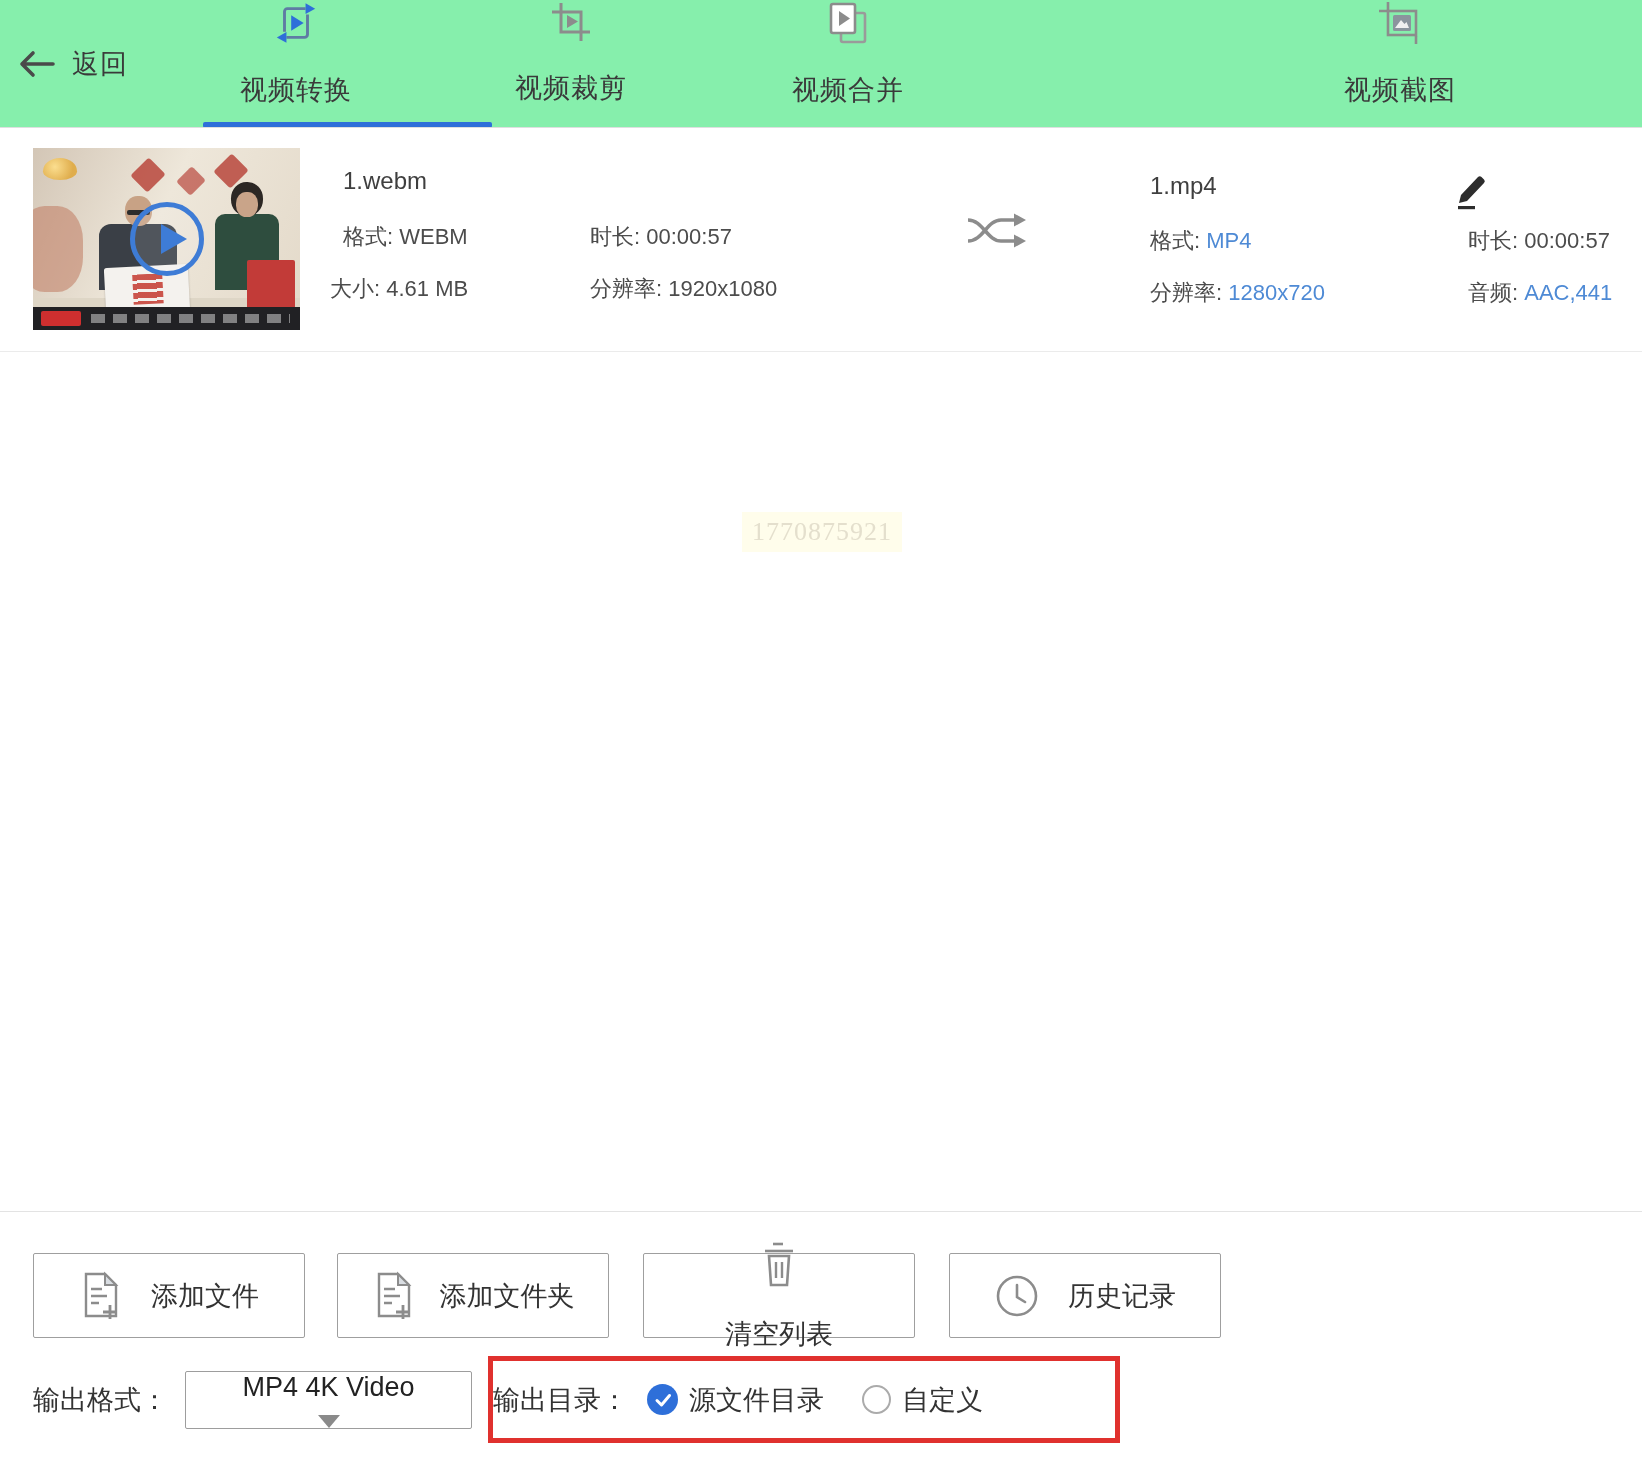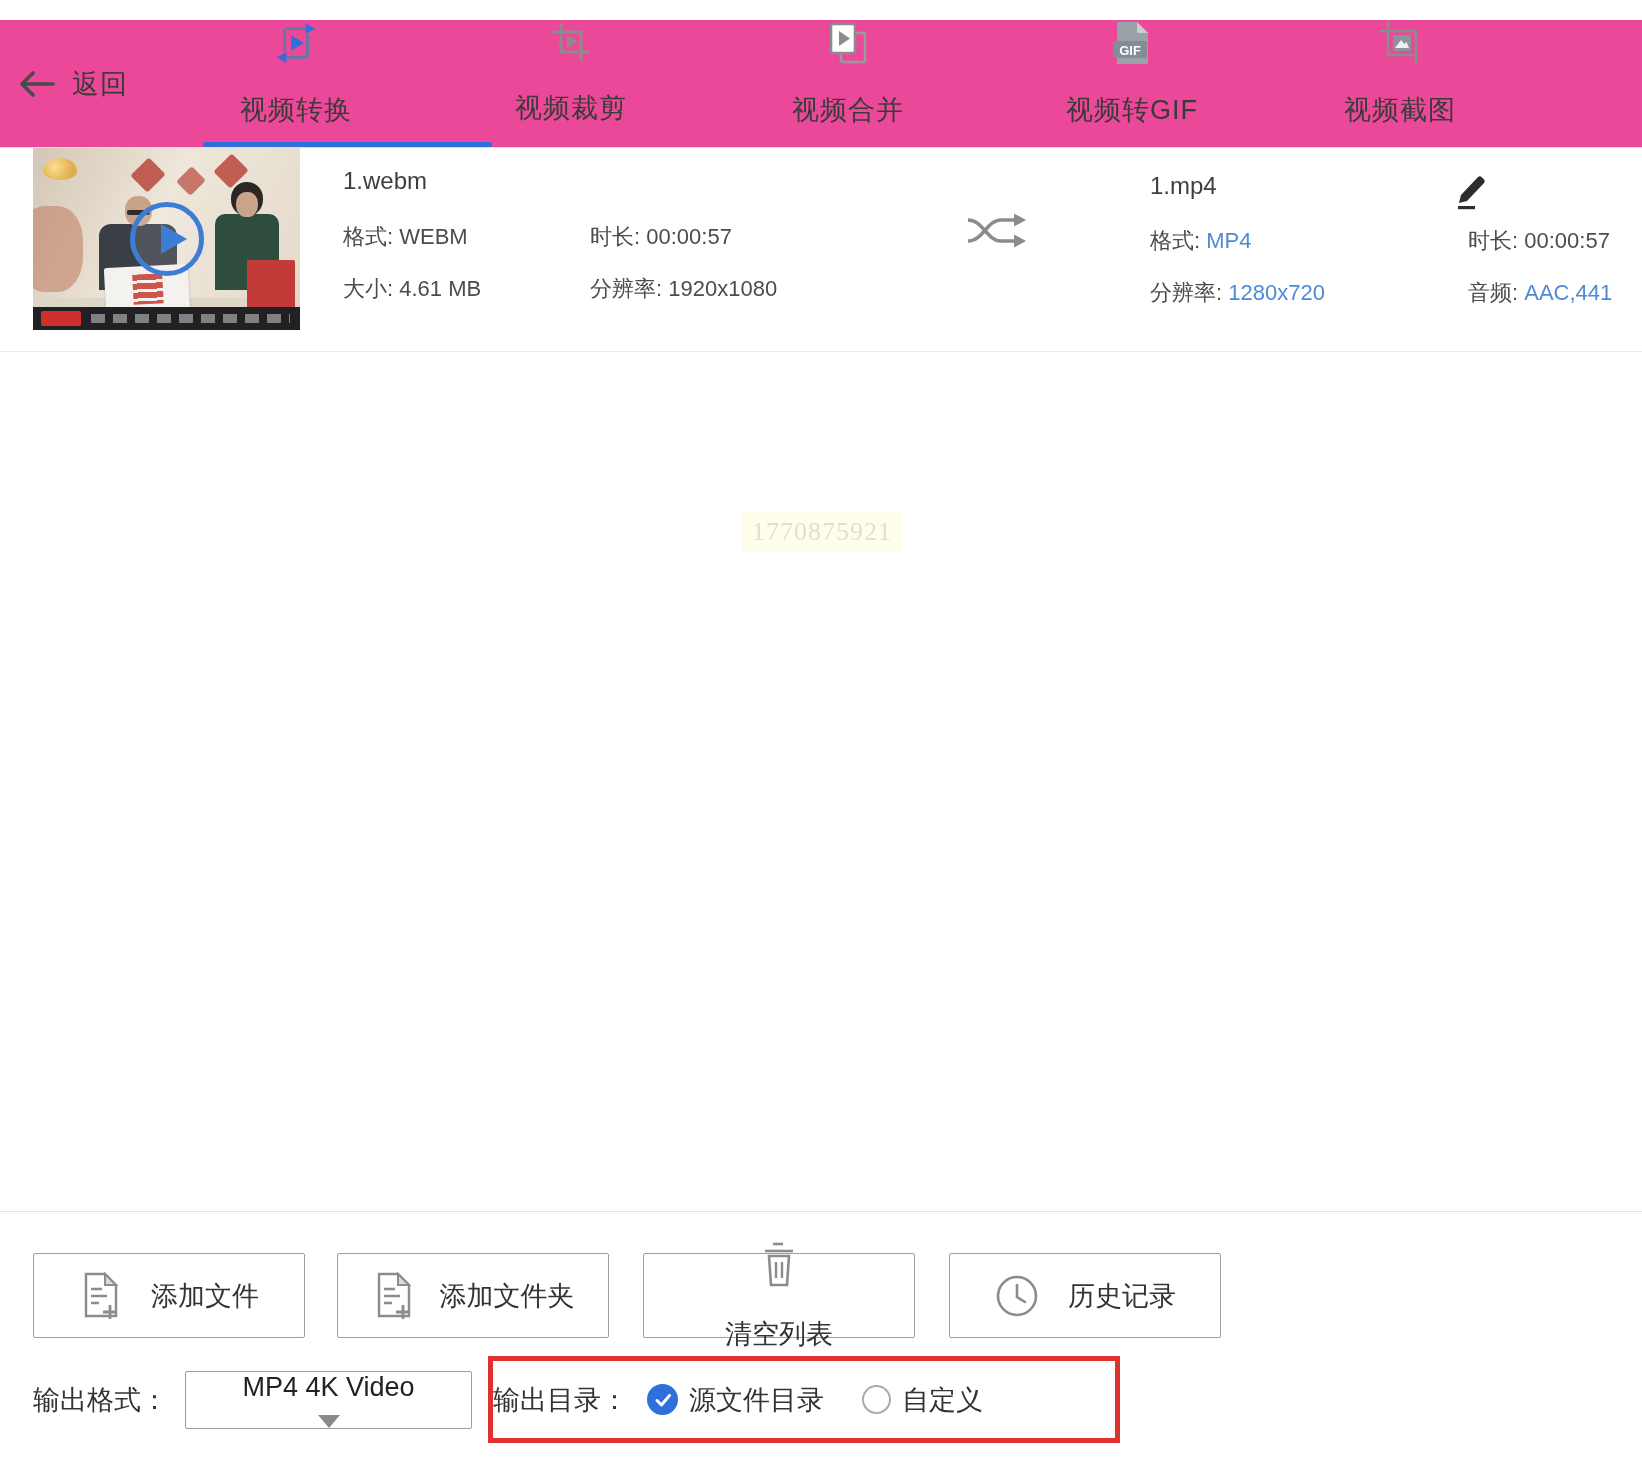--- a/index.html
+++ b/index.html
@@ -5,21 +5,21 @@
   :root{
     --accent:#2e6fd9; --link:#4e8ad5; --hl-red:#e0312e;
     --nav-text:#3a3a3a; --icon-gray:#8c8c8c; --label:#4c4c4c;
   }
   *{box-sizing:border-box; margin:0; padding:0;}
   html,body{width:1642px; height:1464px; overflow:hidden; background:#fff;
     font-family:"Liberation Sans","DejaVu Sans",sans-serif;}
   .app{position:relative; width:1642px; height:1464px; background:#fff;}
 
   
-  .navbar{position:absolute; left:0; top:0; width:100%; height:128px; background:#ec4899;margin-top:20px;}
+  .navbar{position:absolute; left:0; top:0; width:100%; height:128px; background:#86efac;}
   .nav-divider{position:absolute; left:0; top:127px; width:100%; height:1px; background:#dfdfdf;}
   .nav-item{position:absolute; top:0; height:127px; display:flex; align-items:center; cursor:pointer;}
   .nav-item .lbl{font-size:27px; color:var(--nav-text); letter-spacing:1px; white-space:nowrap;}
   .back{left:16px; gap:16px;}
   .tab{gap:26px;flex-direction:column;}
   .tab-1{left:240px;} .tab-2{left:515px;} .tab-3{left:792px;} .tab-4{left:1066px;} .tab-5{left:1344px;}
   .tab-underline{position:absolute; left:203px; top:122px; width:289px; height:6px;
     background:var(--accent); border-radius:2px;}
 
   
@@ -58,21 +58,21 @@
   .th-play{position:absolute; left:50%; top:50%; width:74px; height:74px; margin:-37px 0 0 -37px;
     border:5px solid #3e7cd6; border-radius:50%; background:rgba(250,250,255,.12); cursor:pointer;}
   .th-play::after{content:""; position:absolute; left:26px; top:17px;
     border-left:26px solid #3e7cd6; border-top:15px solid transparent; border-bottom:15px solid transparent;}
 
   .finfo{position:absolute; font-size:22px; color:var(--label); white-space:nowrap;}
   .fname{font-size:24px; color:#3f3f3f;}
   .finfo .v-blue{color:var(--link); cursor:pointer;}
   .p-src-name{left:343px; top:167px;}
   .p-src-format{left:343px; top:222px;}
-  .p-src-size{left:343px; top:274px;}
+  .p-src-size{left:330px; top:274px;}
   .p-src-duration{left:590px; top:222px;}
   .p-src-res{left:590px; top:274px;}
   .p-shuffle{position:absolute; left:963px; top:208px; cursor:default;}
   .p-out-name{left:1150px; top:172px;}
   .p-out-format{left:1150px; top:226px;}
   .p-out-res{left:1150px; top:278px;}
   .p-edit{position:absolute; left:1452px; top:168px; cursor:pointer;}
   .p-out-duration{left:1468px; top:226px;}
   .p-out-audio{left:1468px; top:278px;}
 
@@ -153,31 +153,20 @@
       <span>
         <svg width="46" height="46" viewBox="0 0 46 46">
           <rect x="16" y="13" width="24" height="29" rx="2" fill="none" stroke="#9a9a9a" stroke-width="2.6"></rect>
           <rect x="6" y="4" width="24" height="29" rx="2" fill="#fff" stroke="#8c8c8c" stroke-width="2.6"></rect>
           <polygon points="14,11 25,18.5 14,26" fill="#8c8c8c"></polygon>
         </svg>
       </span>
       <span class="lbl">视频合并</span>
     </div>
 
-    <div class="nav-item tab tab-4">
-      <span>
-        <svg width="44" height="46" viewBox="0 0 44 46">
-          <path d="M7 2 H27 L38 13 V44 H7 Z" fill="#99a1a9"></path>
-          <path d="M27 2 L38 13 H27 Z" fill="#c9ced4"></path>
-          <rect x="3" y="21" width="34" height="17" rx="2" fill="#848d96"></rect>
-          <text x="20" y="34.5" font-size="13" font-weight="bold" fill="#fff" text-anchor="middle" font-family="Liberation Sans, DejaVu Sans, sans-serif">GIF</text>
-        </svg>
-      </span>
-      <span class="lbl">视频转GIF</span>
-    </div>
 
     <div class="nav-item tab tab-5">
       <span>
         <svg width="46" height="46" viewBox="0 0 46 46">
           <path d="M11 2 V10 M2 11 H10" stroke="#8c8c8c" stroke-width="2.6" fill="none"></path>
           <rect x="11" y="11" width="28" height="24" fill="none" stroke="#8c8c8c" stroke-width="2.6"></rect>
           <rect x="16" y="15" width="18" height="16" rx="1.5" fill="#8b949d"></rect>
           <polygon points="18,28 24,20 27.5,24 29.5,22 32,28" fill="#f0f0f0"></polygon>
           <path d="M39 36 V44" stroke="#8c8c8c" stroke-width="2.6"></path>
         </svg>

